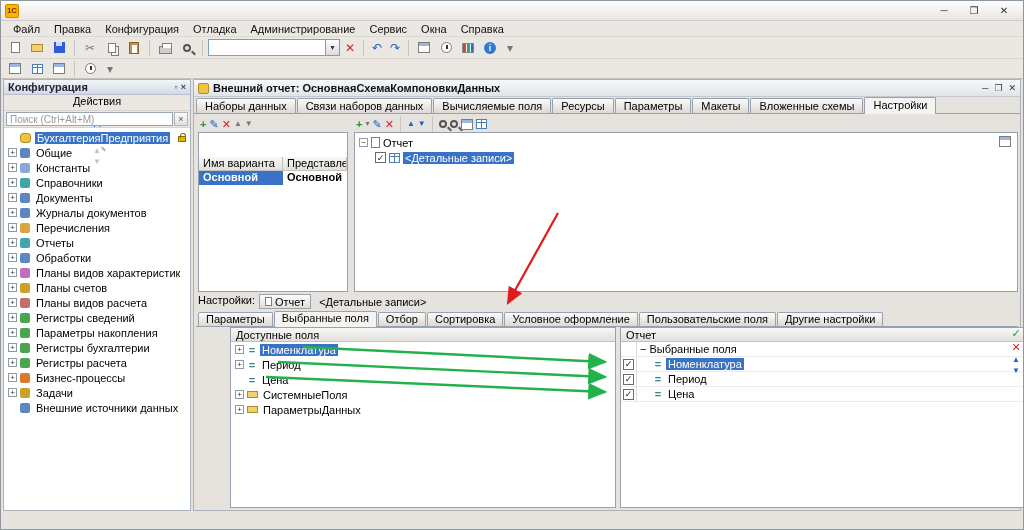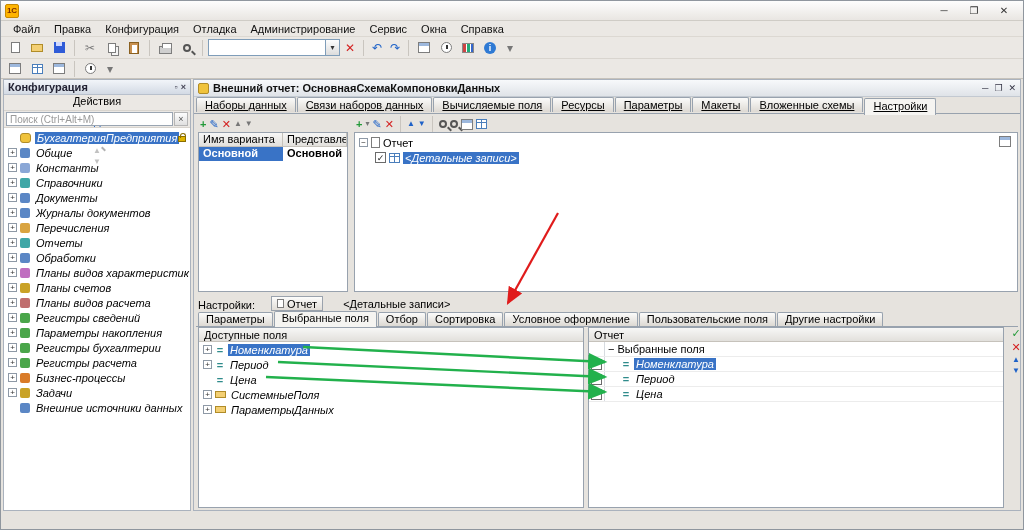--- a/index.html
+++ b/index.html
@@ -73,21 +73,21 @@
   .side-actions .dim{opacity:.45;}
   .side-search{height:17px;display:flex;align-items:center;padding:1px 2px;border-bottom:1px solid #d8d4ce;}
   .side-search input{flex:1;height:14px;border:1px solid #9aa5b2;font-size:10px;padding:0 3px;background:#fff;color:#333;}
   .side-search input::placeholder{color:#9a9a9a;}
   .side-search .clr{width:14px;height:14px;display:flex;align-items:center;justify-content:center;font-size:9px;color:#555;border:1px solid #b5b5b5;background:linear-gradient(#fdfdfd,#e0e0e0);margin-left:1px;}
   .side-tree{flex:1;background:#fff;overflow:hidden;padding-top:2px;}
   .trow{height:15px;display:flex;align-items:center;padding-left:4px;position:relative;white-space:nowrap;}
   .trow .exp{width:9px;height:9px;border:1px solid #8e99a6;background:#fff;font-size:8px;line-height:7px;text-align:center;color:#333;margin-right:3px;flex:none;}
   .trow .noexp{width:9px;margin-right:3px;flex:none;}
   .obj-ic{width:10px;height:10px;border-radius:2px;margin-right:4px;flex:none;background:#5b87c5;}
-  .tlabel{padding:0 2px;font-style:italic;}
+  .tlabel{padding:0 2px;}
   .tlabel.sel{background:var(--selection);color:#fff;}
   .trow .right-ic{position:absolute;right:4px;top:2px;}
   
   .side-tree .trow:nth-of-type(2) .obj-ic{background:#5b87c5;}
   .side-tree .trow:nth-of-type(3) .obj-ic{background:#8aa7d6;}
   .side-tree .trow:nth-of-type(4) .obj-ic{background:#3fa7a7;}
   .side-tree .trow:nth-of-type(5) .obj-ic{background:#5b87c5;}
   .side-tree .trow:nth-of-type(6) .obj-ic{background:#5b87c5;}
   .side-tree .trow:nth-of-type(7) .obj-ic{background:#d9a441;}
   .side-tree .trow:nth-of-type(8) .obj-ic{background:#3fa7a7;}
@@ -104,58 +104,58 @@
   .side-tree .trow:nth-of-type(19) .obj-ic{background:#5b87c5;}
 
   .vsplit{position:absolute;left:190px;top:0;width:2px;bottom:0;cursor:col-resize;}
 
   
   .docarea{position:absolute;left:192px;right:2px;top:0;bottom:0;border:1px solid #aab2bd;background:#e6e3de;}
   .doc-titlebar{height:17px;display:flex;align-items:center;gap:4px;padding:0 4px;background:linear-gradient(#f7f9fb,#dfe3e8);border-bottom:1px solid #c3c9d1;}
   .doc-title{font-weight:bold;color:#111;}
   .doc-ic{width:11px;height:11px;background:#f0c33c;border:1px solid #b08c28;border-radius:2px;}
   .doc-btns{margin-left:auto;display:flex;gap:6px;font-size:9px;color:#334;}
-  .doc-tabs{height:17px;display:flex;align-items:flex-start;padding:0 2px;background:#e6e3de;border-bottom:1px solid var(--panel-border);text-decoration:underline;}
+  .doc-tabs{height:17px;display:flex;align-items:flex-end;padding:0 2px;background:#e6e3de;border-bottom:1px solid var(--panel-border);}
   .tab{padding:1px 8px 2px;border:1px solid var(--panel-border);border-bottom:none;background:linear-gradient(#fbfbfa,#ddd9d3);margin-right:1px;border-radius:2px 2px 0 0;height:15px;white-space:nowrap;}
   .tab.active{background:#f5f4f1;height:17px;position:relative;top:1px;font-weight:normal;}
 
   .doc-body{position:absolute;left:0;right:0;top:34px;bottom:0;}
 
   
   .variants{position:absolute;left:4px;top:2px;width:150px;height:176px;display:flex;flex-direction:column;}
   .mini-toolbar{height:16px;display:flex;align-items:center;gap:3px;padding:0 2px;}
   .mini-toolbar .glyph{font-size:11px;}
   .vtable{flex:1;background:#fff;border:1px solid var(--panel-border);}
-  .vtable .hdr{display:grid;grid-template-columns:84px 1fr;height:14px;background:linear-gradient(#f7f7f6,#e2e0dc);border-bottom:1px solid #c6c2bb;}
+  .vtable .hdr{display:grid;grid-template-columns:84px 1fr;height:14px;background:linear-gradient(#f7f7f6,#e2e0dc);border-bottom:1px solid #c6c2bb;margin-top:24px;}
   .vtable .hdr div{padding:0 4px;border-right:1px solid #c6c2bb;overflow:hidden;white-space:nowrap;}
   .vtable .row{display:grid;grid-template-columns:84px 1fr;height:14px;font-weight:bold;}
   .vtable .row div{padding:0 4px;overflow:hidden;white-space:nowrap;}
   .cell-sel{background:var(--selection);color:#fff;}
 
   .hsplit2{position:absolute;left:156px;top:2px;width:2px;height:176px;cursor:col-resize;}
 
   
   .structure{position:absolute;left:160px;right:2px;top:2px;height:176px;display:flex;flex-direction:column;}
   .structure .tree{flex:1;background:#fff;border:1px solid var(--panel-border);padding:2px 0;position:relative;}
   .srow{height:15px;display:flex;align-items:center;padding-left:4px;gap:3px;white-space:nowrap;}
   .srow .exp{width:9px;height:9px;border:1px solid #8e99a6;background:#fff;font-size:8px;line-height:7px;text-align:center;color:#333;flex:none;}
   .cb{width:11px;height:11px;border:1px solid #6b6b6b;background:#fff;display:flex;align-items:center;justify-content:center;font-size:9px;color:#222;flex:none;}
   .layout-btn{position:absolute;right:6px;top:3px;}
 
   
   .settings-section{position:absolute;left:2px;right:2px;top:180px;bottom:0;}
-  .settings-bar{height:17px;display:flex;align-items:flex-end;gap:16px;padding:0 2px;}
+  .settings-bar{height:17px;display:flex;align-items:flex-start;gap:4px;padding:0 2px;}
   .bc-btn{display:flex;align-items:center;gap:3px;border:1px solid #9aa2ac;background:linear-gradient(#fcfcfb,#e1ddd7);padding:0 5px;height:15px;}
   .bc-flat{padding:0 4px;height:15px;display:flex;align-items:center;}
   .settings-tabs{height:16px;display:flex;align-items:flex-end;padding:0 2px;border-bottom:1px solid var(--panel-border);}
   .settings-tabs .tab{height:14px;padding:0 7px 1px;}
   .settings-tabs .tab.active{height:16px;}
 
   .fields-region{position:absolute;left:0;right:0;top:33px;bottom:2px;}
-  .panel{position:absolute;top:0;bottom:0;background:#fff;border:1px solid var(--panel-border);display:flex;flex-direction:column;}
+  .panel{position:absolute;top:0;bottom:0;background:#fff;border:1px solid var(--panel-border);display:flex;flex-direction:column;margin-left:32px;}
   .panel-hdr{height:14px;background:linear-gradient(#f7f7f6,#e2e0dc);border-bottom:1px solid #c6c2bb;padding:0 5px;line-height:14px;white-space:nowrap;}
   .available{left:2px;width:386px;}
   .selected{left:392px;width:416px;}
   .frow{height:15px;display:flex;align-items:center;padding-left:4px;gap:3px;white-space:nowrap;}
   .frow .exp{width:9px;height:9px;border:1px solid #8e99a6;background:#fff;font-size:8px;line-height:7px;text-align:center;color:#333;flex:none;}
   .frow .noexp{width:9px;flex:none;}
   .eq{color:#2e8b8b;font-weight:bold;font-size:11px;width:10px;text-align:center;flex:none;}
   .sel-grid{flex:1;}
   .sel-row{display:grid;grid-template-columns:16px 1fr;height:15px;border-bottom:1px solid #ececec;align-items:center;}
   .sel-row .c1{height:100%;border-right:1px solid #d7dbe0;display:flex;align-items:center;justify-content:center;}

